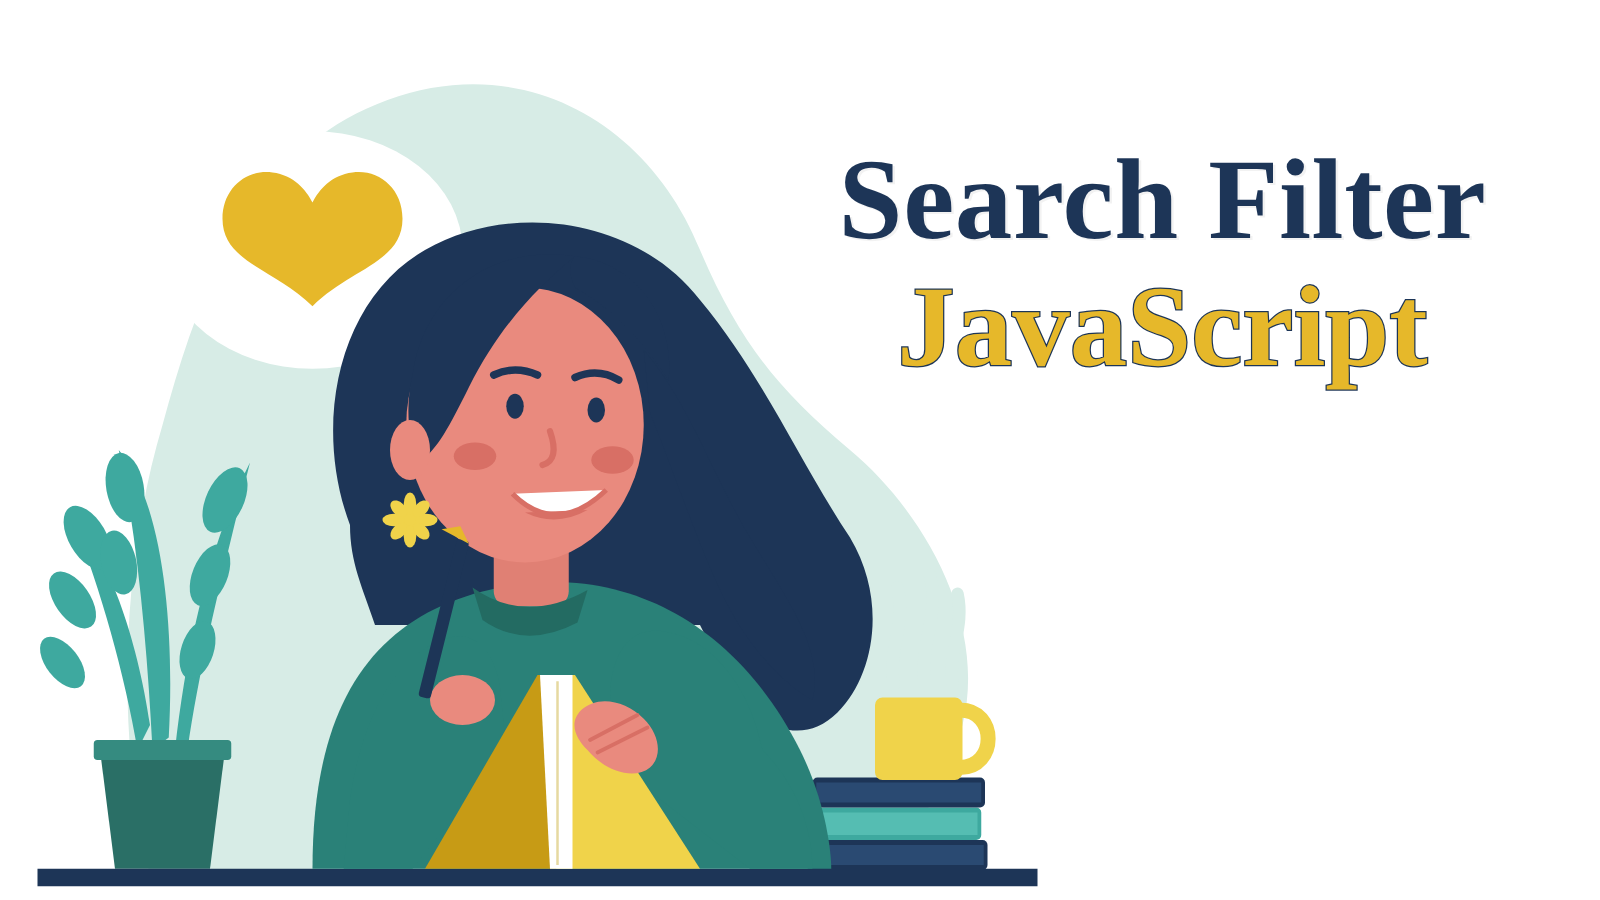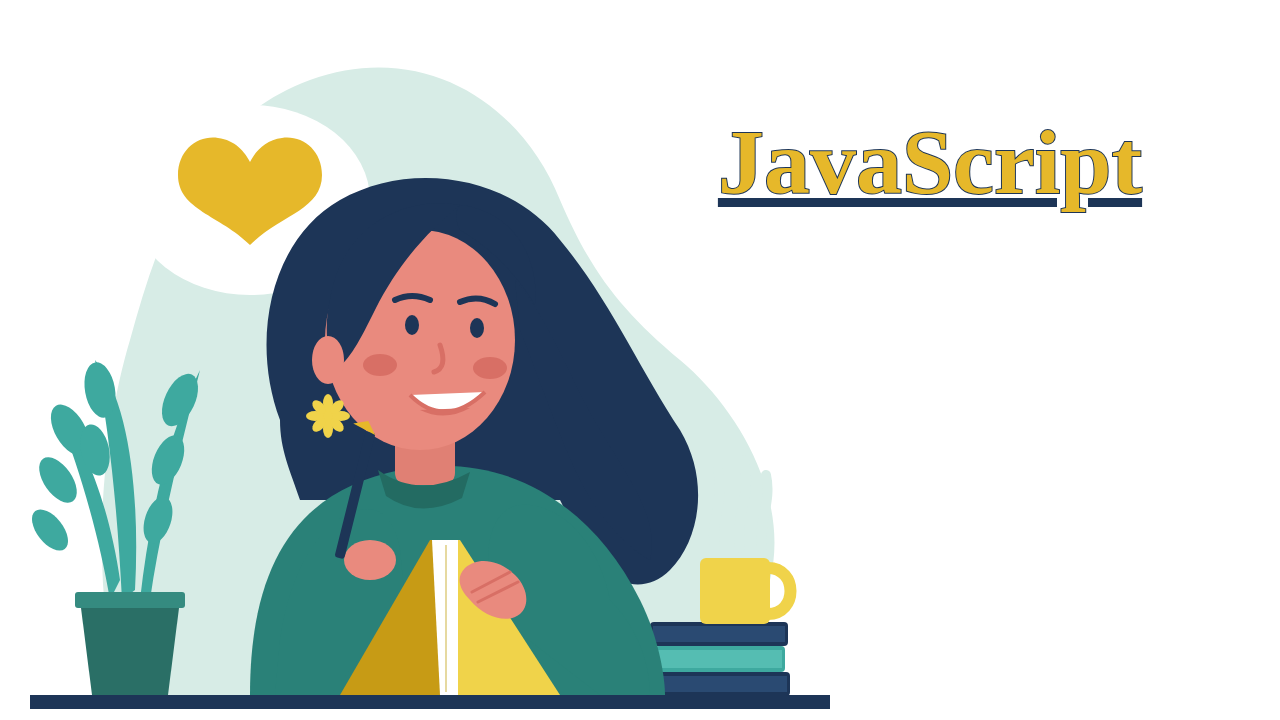--- a/index.html
+++ b/index.html
@@ -32,21 +32,20 @@
     text-shadow: 2px 2px 0 rgba(0,0,0,0.05);
   }
   .title-accent {
     font-weight: 900;
     font-size: 92px;
     line-height: 1.15;
     color: #e6b82a;
     font-family: Georgia, 'Times New Roman', serif;
     -webkit-text-stroke: 2px #1d3557;
     paint-order: stroke fill;
-    text-decoration: underline;
   }
   svg.scene {
     position: absolute;
     left: 0;
     top: 0;
     width: 1280px;
     height: 720px;
   }
 </style>
 </head>
@@ -213,16 +212,17 @@
         </g>
       </g>
     </g>
 
     <path d="M 378 470 Q 420 500 470 472 L 462 498 Q 420 520 386 496 Z" fill="#236b62"></path>
   </g>
 
 </svg>
 
 <div class="title-block">
+  <div class="title-line">Search Filter</div>
   <div class="title-accent">JavaScript</div>
 </div>
 
 </div>
 
 </body></html>

